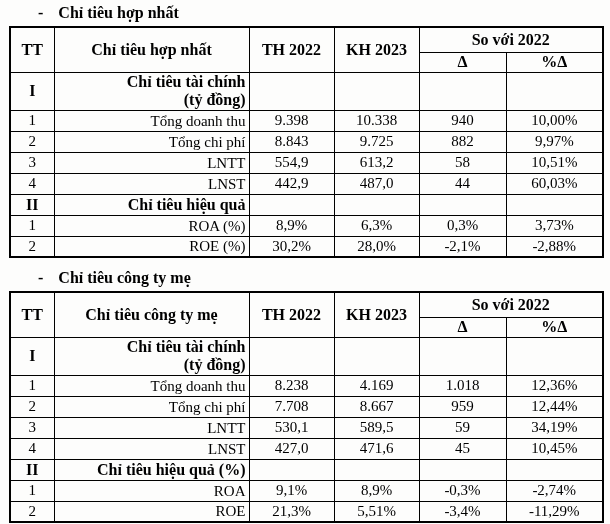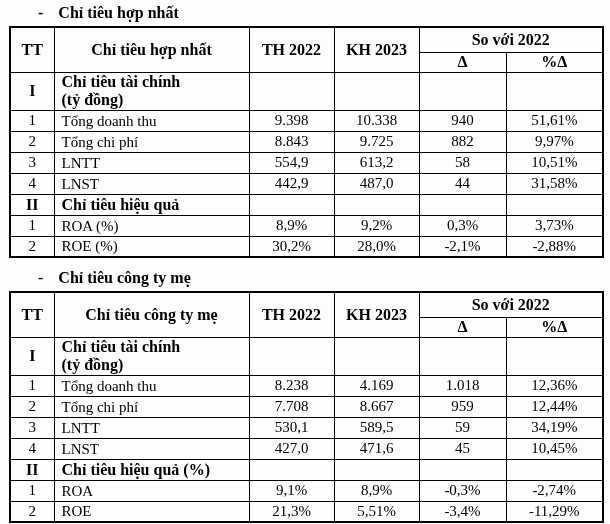--- a/index.html
+++ b/index.html
@@ -47,21 +47,21 @@
     font-size: 15px;
     vertical-align: middle;
   }
   tr.hrow1 { height: 25px; }
   tr.hrow2 { height: 20px; }
   tbody tr { height: 21px; }
   tbody tr.tall { height: 38px; }
 
   td.tt  { text-align: center; }
   td.num { text-align: center; }
-  td.label { text-align: left; padding-left: 7px; white-space: normal; line-height: 18px; }
+  td.label { text-align: right; padding-left: 7px; white-space: normal; line-height: 18px; }
   tr.section-row td { font-weight: bold; font-size: 16px; }
 </style>
 </head>
 <body>
 
 <div class="doc">
 
   <div class="sec-title">
     <span class="dash">-</span>
     <span>Chỉ tiêu hợp nhất</span>
@@ -100,21 +100,21 @@
         <td class="num"></td>
         <td class="num"></td>
         <td class="num"></td>
       </tr>
       <tr>
         <td class="tt">1</td>
         <td class="label">Tổng doanh thu</td>
         <td class="num">9.398</td>
         <td class="num">10.338</td>
         <td class="num">940</td>
-        <td class="num">51,61%</td>
+        <td class="num">10,00%</td>
       </tr>
       <tr>
         <td class="tt">2</td>
         <td class="label">Tổng chi phí</td>
         <td class="num">8.843</td>
         <td class="num">9.725</td>
         <td class="num">882</td>
         <td class="num">9,97%</td>
       </tr>
       <tr>
@@ -124,35 +124,35 @@
         <td class="num">613,2</td>
         <td class="num">58</td>
         <td class="num">10,51%</td>
       </tr>
       <tr>
         <td class="tt">4</td>
         <td class="label">LNST</td>
         <td class="num">442,9</td>
         <td class="num">487,0</td>
         <td class="num">44</td>
-        <td class="num">31,58%</td>
+        <td class="num">60,03%</td>
       </tr>
       <tr class="section-row">
         <td class="tt">II</td>
         <td class="label">Chỉ tiêu hiệu quả</td>
         <td class="num"></td>
         <td class="num"></td>
         <td class="num"></td>
         <td class="num"></td>
       </tr>
       <tr>
         <td class="tt">1</td>
         <td class="label">ROA (%)</td>
         <td class="num">8,9%</td>
-        <td class="num">9,2%</td>
+        <td class="num">6,3%</td>
         <td class="num">0,3%</td>
         <td class="num">3,73%</td>
       </tr>
       <tr>
         <td class="tt">2</td>
         <td class="label">ROE (%)</td>
         <td class="num">30,2%</td>
         <td class="num">28,0%</td>
         <td class="num">-2,1%</td>
         <td class="num">-2,88%</td>

